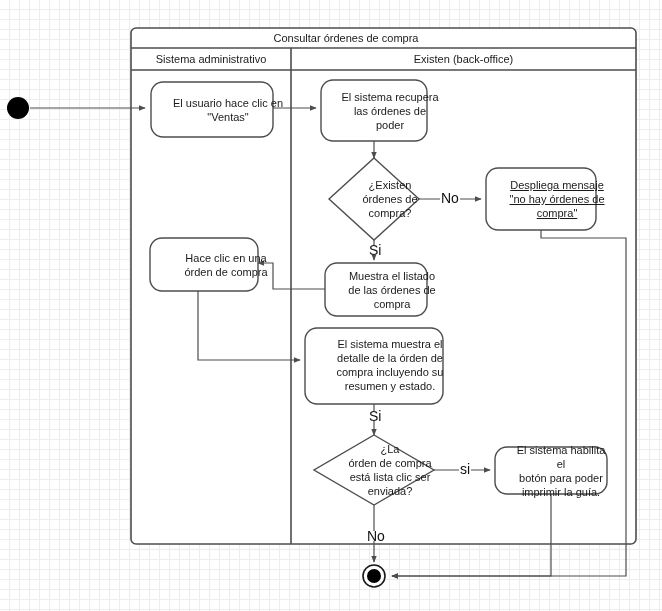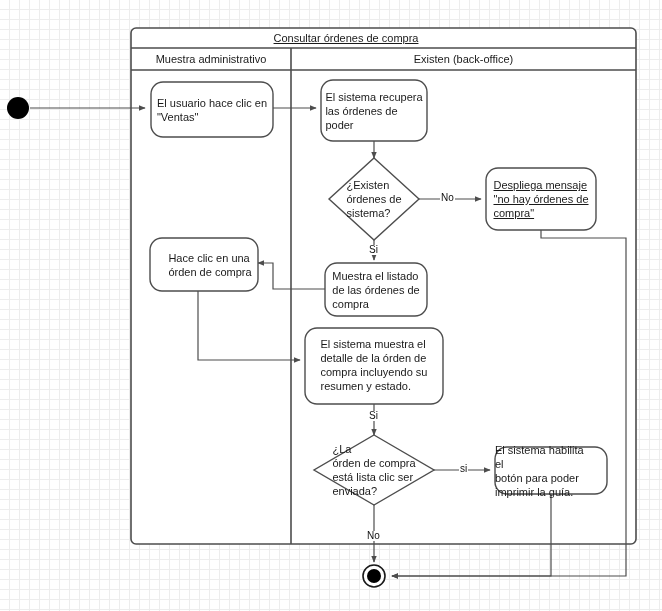--- a/index.html
+++ b/index.html
@@ -30,41 +30,43 @@
   #canvas {
     position: absolute;
     left: 0; top: 0;
     width: 662px; height: 611px;
   }
   .node-label {
     position: absolute;
     display: flex;
     align-items: center;
     justify-content: center;
+    text-align: center;
     font-family: "Liberation Sans", sans-serif;
     font-size: 11px;
     line-height: 14px;
     color: #1a1a1a;
     pointer-events: none;
     white-space: pre-line;
+    padding-left: 16px;
   }
   .lane-title {
     position: absolute;
     display: flex;
     align-items: center;
     justify-content: center;
     text-align: center;
     font-family: "Liberation Sans", sans-serif;
     font-size: 11px;
     color: #1a1a1a;
   }
   .edge-label {
     position: absolute;
     font-family: "Liberation Sans", sans-serif;
-    font-size: 10px;
+    font-size: 14px;
     color: #101010;
     background: #ffffff;
     padding: 0 1px;
     line-height: 10px;
     white-space: nowrap;
   }
 </style>
 </head>
 <body>
 
@@ -130,36 +132,36 @@
   <polygon points="374,435 434,470 374,505 314,470" fill="#ffffff" stroke="#4d4d4d" stroke-width="1.4"></polygon>
 
   <rect x="495" y="447" width="112" height="47" rx="12" ry="12" fill="#ffffff" stroke="#4d4d4d" stroke-width="1.4"></rect>
 
   <g>
     <circle cx="374" cy="576" r="11" fill="#ffffff" stroke="#1a1a1a" stroke-width="1.6"></circle>
     <circle cx="374" cy="576" r="7" fill="#000000" stroke="none"></circle>
   </g>
 </svg>
 
-<div class="lane-title" style="left:131px; top:28px; width:430px; height:20px;text-decoration:underline;">Consultar órdenes de compra</div>
+<div class="lane-title" style="left:131px; top:28px; width:430px; height:20px;">Consultar órdenes de compra</div>
 
-<div class="lane-title" style="left:131px; top:48px; width:160px; height:22px;">Muestra administrativo</div>
+<div class="lane-title" style="left:131px; top:48px; width:160px; height:22px;">Sistema administrativo</div>
 
 <div class="lane-title" style="left:291px; top:48px; width:345px; height:22px;">Existen (back-office)</div>
 
 <div class="node-label" style="left:151px; top:82px; width:122px; height:55px;">El usuario hace clic en
 "Ventas"</div>
 
 <div class="node-label" style="left:321px; top:80px; width:106px; height:61px;">El sistema recupera
 las órdenes de
 poder</div>
 
 <div class="node-label" style="left:334px; top:172px; width:80px; height:54px;">¿Existen
 órdenes de
-sistema?</div>
+compra?</div>
 
 <div class="node-label" style="left:486px; top:168px; width:110px; height:62px;text-decoration:underline;">Despliega mensaje
 "no hay órdenes de
 compra"</div>
 
 <div class="node-label" style="left:325px; top:263px; width:102px; height:53px;border-radius:11px;">Muestra el listado
 de las órdenes de
 compra</div>
 
 <div class="node-label" style="left:150px; top:238px; width:120px; height:53px;">Hace clic en una

